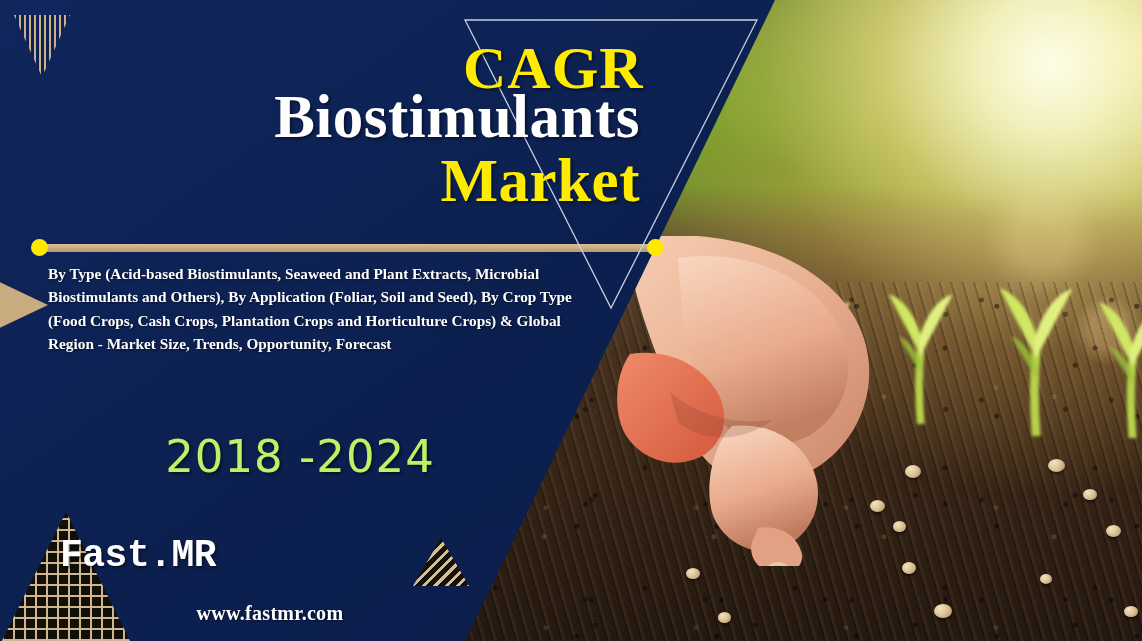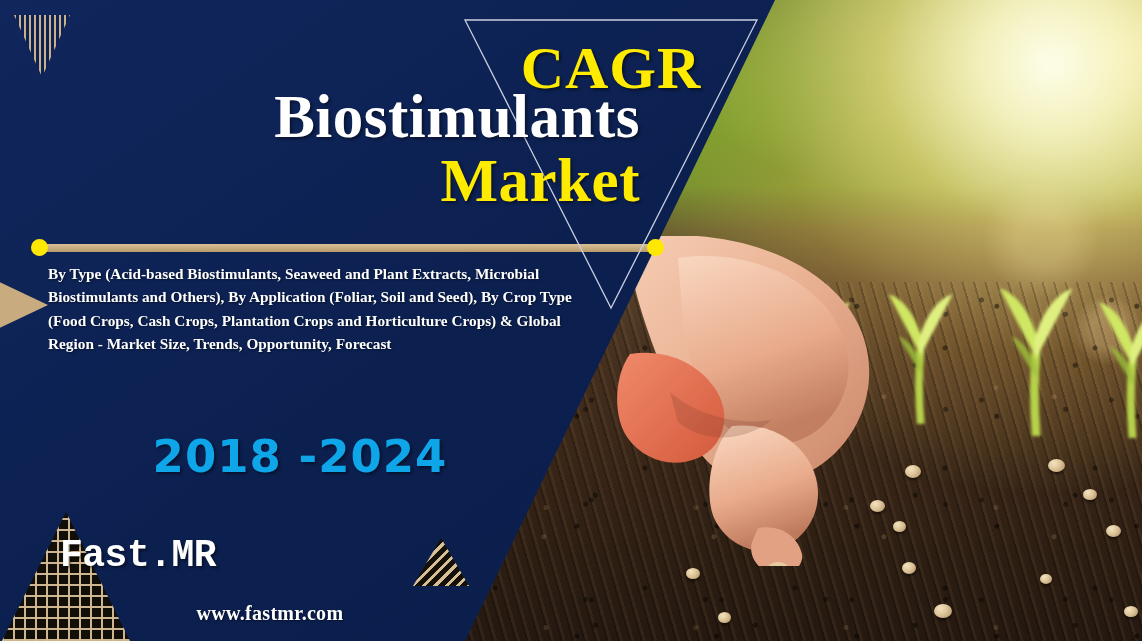--- a/index.html
+++ b/index.html
@@ -131,42 +131,42 @@
   .title-1 {
     font-size:61px; font-weight:700; color:#ffffff; line-height:1.0;
     letter-spacing:.5px; text-shadow:2px 2px 3px rgba(0,0,0,.45);
   }
   .title-2 {
     font-size:61px; font-weight:700; color:#ffeb00; line-height:1.12;
     letter-spacing:.5px; text-shadow:2px 2px 3px rgba(0,0,0,.45);
   }
 
   .cagr-label {
-    position:absolute; left:463px; top:34px; width:296px; text-align:center;
+    position:absolute; left:463px; top:34px; width:296px; text-align:left;
     font-size:60px; font-weight:700; color:#ffeb00; letter-spacing:1px;
     text-shadow:2px 2px 3px rgba(0,0,0,.5);
   }
   .cagr-value {
     position:absolute; left:463px; top:105px; width:296px; text-align:center;
     font-size:56px; font-weight:700; color:#ffffff; letter-spacing:.5px;
     text-shadow:2px 2px 3px rgba(0,0,0,.45);
   }
 
   .subtitle {
     position:absolute; left:48px; top:262px; width:540px;
     color:#ffffff;
     font-size:15.3px; font-weight:700; line-height:1.52;
     text-shadow:1px 1px 2px rgba(0,0,0,.5);
   }
 
   .years {
     position:absolute; left:60px; top:430px; width:480px;
-    text-align:center; color:#0ea5e9;
+    text-align:center; color:#bef264;
     font-family:"DejaVu Sans", sans-serif;
-    font-size:45px; font-weight:700; letter-spacing:1px;
+    font-size:45px; font-weight:400; letter-spacing:1px;
     text-shadow:2px 2px 3px rgba(0,0,0,.45);
   }
 
   .logo {
     position:absolute; left:60px; top:534px; width:420px;
     color:#ffffff;
     font-family:Liberation Mono, monospace;
     font-size:38px; font-weight:700; letter-spacing:-.5px;
     text-shadow:2px 2px 3px rgba(0,0,0,.5);
   }

